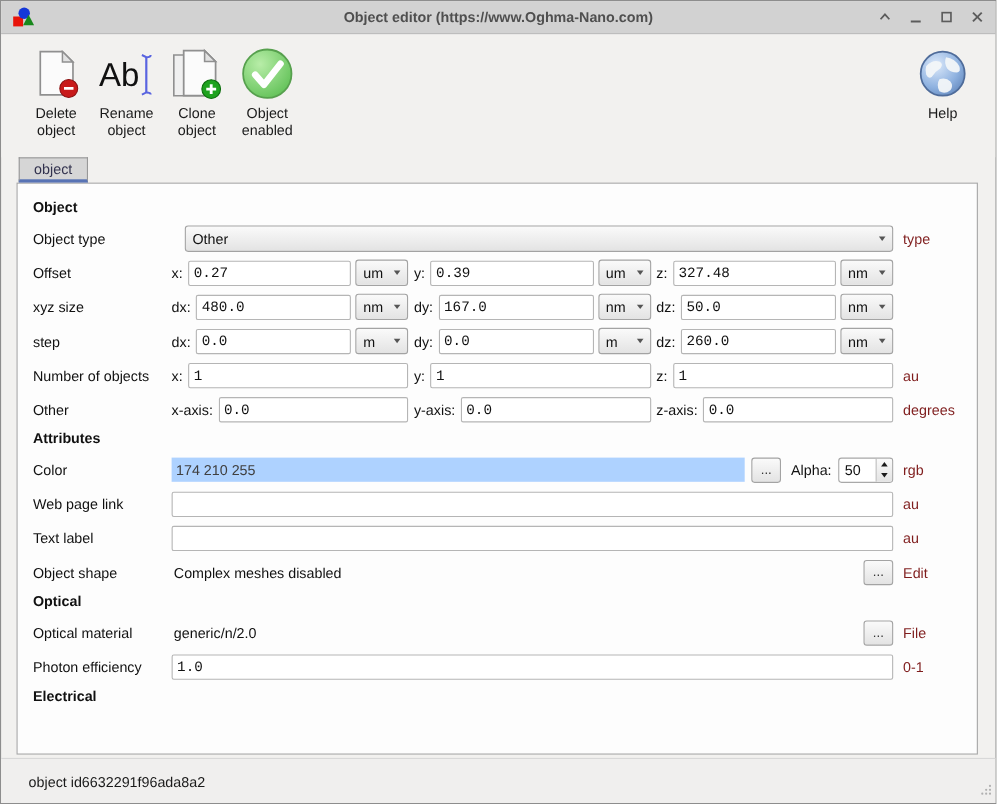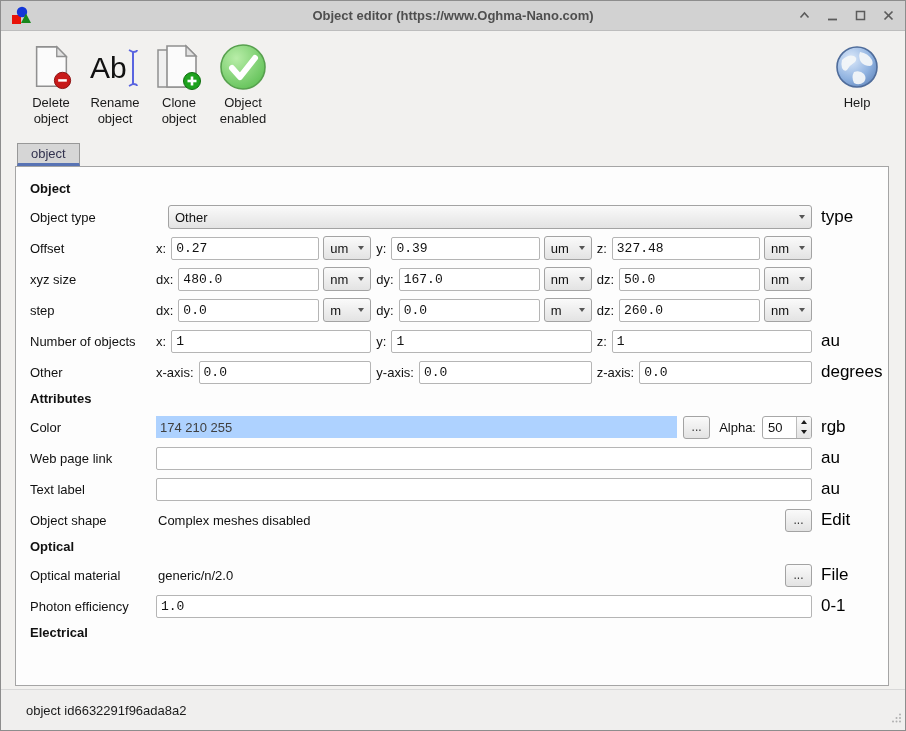--- a/index.html
+++ b/index.html
@@ -40,21 +40,21 @@
   
   .frame {
     flex:none; height:520px; margin:0 16px 0 14px;
     background:#fdfdfd; border:1px solid #a5a5a5;
     padding:7px 10px 0 12px; overflow:hidden;
   }
   .section-h { font-size:13px; font-weight:bold; color:#111; margin:7px 0 9px 2px; height:15px; }
   .row { display:flex; align-items:center; height:24px; margin-bottom:7px; font-size:13px; color:#111; }
   .rlabel { width:128px; flex:none; padding-left:2px; }
   .mid { flex:1; display:flex; align-items:center; min-width:0; }
-  .unitcol { width:66px; flex:none; padding-left:9px; font-size:17px; color:#000000; }
+  .unitcol { width:66px; flex:none; padding-left:9px; font-size:13px; color:#7f1d1d; }
   .grp { flex:1 1 0; display:flex; align-items:center; min-width:0; }
   .grp + .grp { margin-left:5px; }
   .pfx { margin-right:5px; white-space:nowrap; }
   input.tfield {
     flex:1; min-width:0; height:23px; border:1px solid #b5b5b5; border-radius:2px;
     background:#fff; font-family:Liberation Mono, monospace; font-size:13px;
     padding:0 4px; color:#111; outline:none;
   }
   .combo {
     height:24px; border:1px solid #a3a3a3; border-radius:3px;

